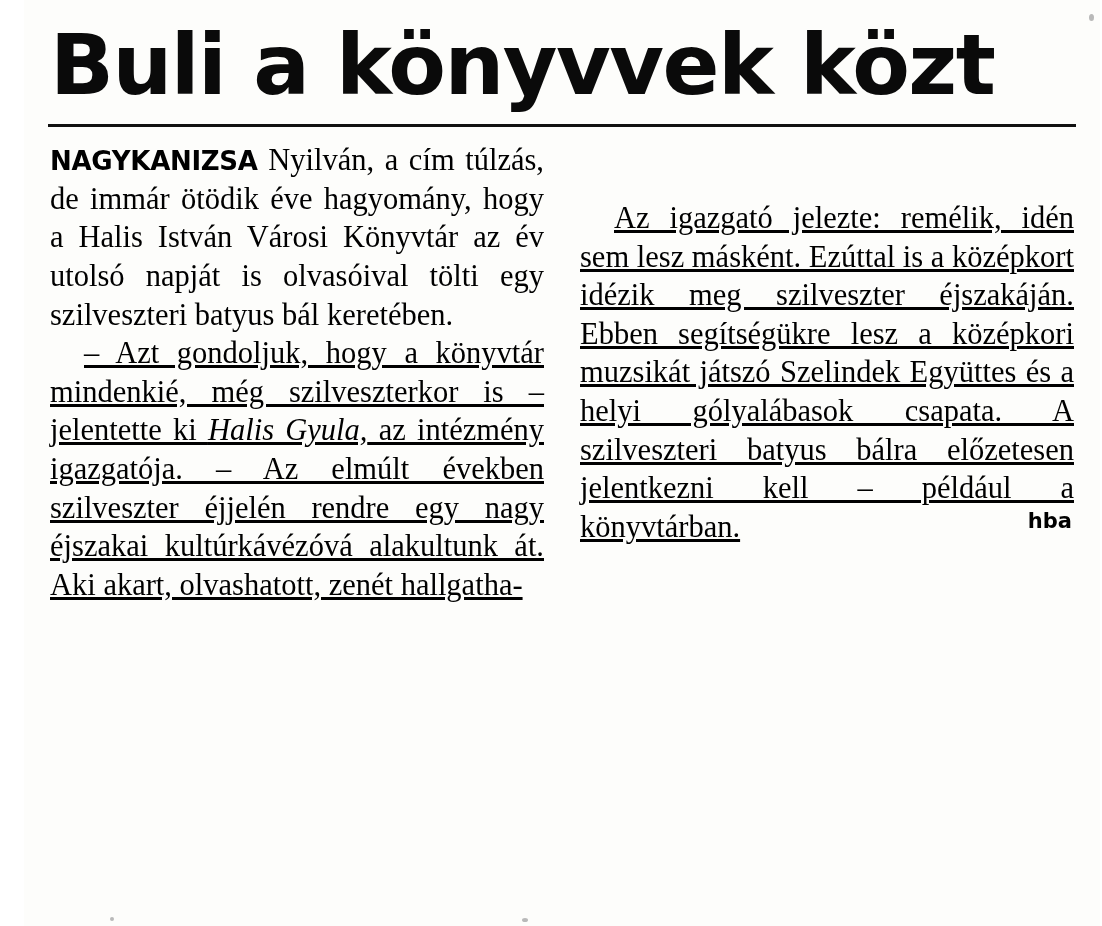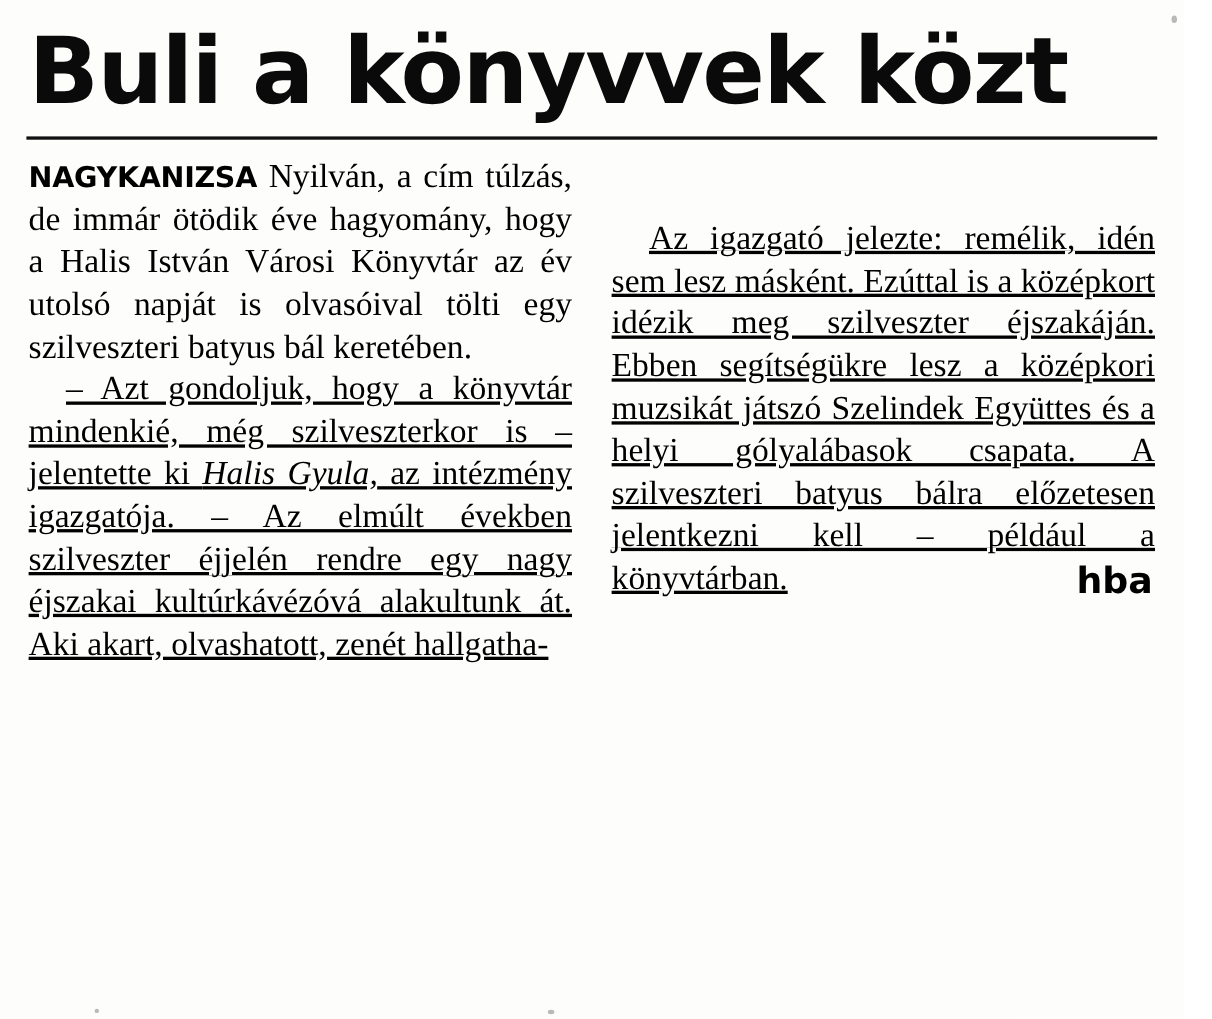--- a/index.html
+++ b/index.html
@@ -14,20 +14,21 @@
     font-family: "Liberation Serif", serif;
     color: #000000;
   }
   .page {
     position: relative;
     width: 1076px;
     height: 926px;
     background: #fdfdfb;
     box-sizing: border-box;
     padding: 18px 22px 10px 22px;
+    margin-left: 24px;
   }
   .headline {
     font-family: "DejaVu Sans", sans-serif;
     font-weight: bold;
     font-size: 84px;
     line-height: 0.98;
     letter-spacing: -1.5px;
     color: #0a0a0a;
     margin: 6px 0 0 4px;
     white-space: nowrap;
@@ -63,21 +64,21 @@
     font-weight: bold;
     font-size: 26px;
     letter-spacing: -0.3px;
   }
   .ital {
     font-style: italic;
   }
   .signature {
     font-family: "DejaVu Sans", sans-serif;
     font-weight: bold;
-    font-size: 33px;
+    font-size: 21px;
     float: right;
     margin-top: -38px;
     margin-right: 2px;
   }
   .sig-line {
     display: block;
     height: 0;
     clear: both;
   }
   .speck {

